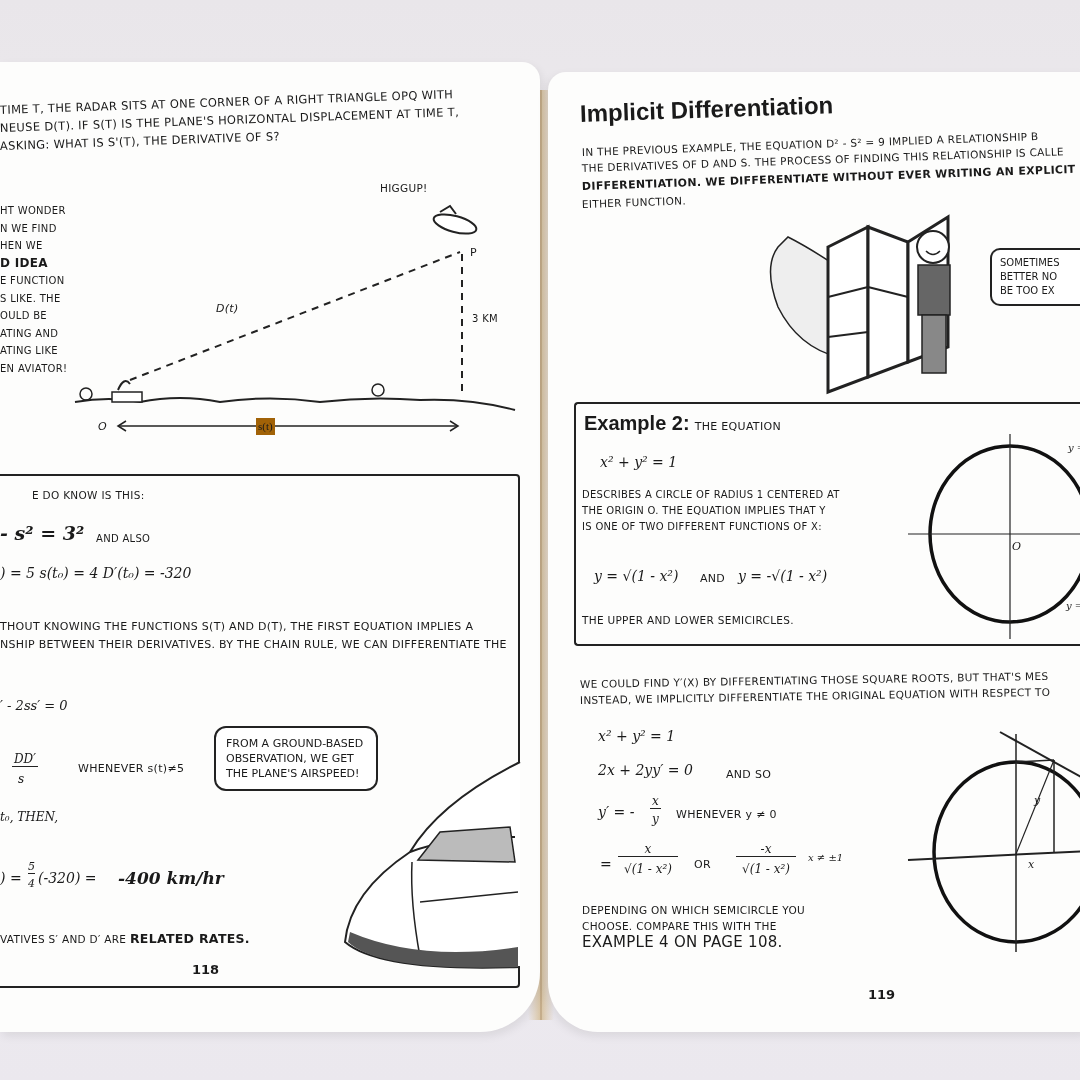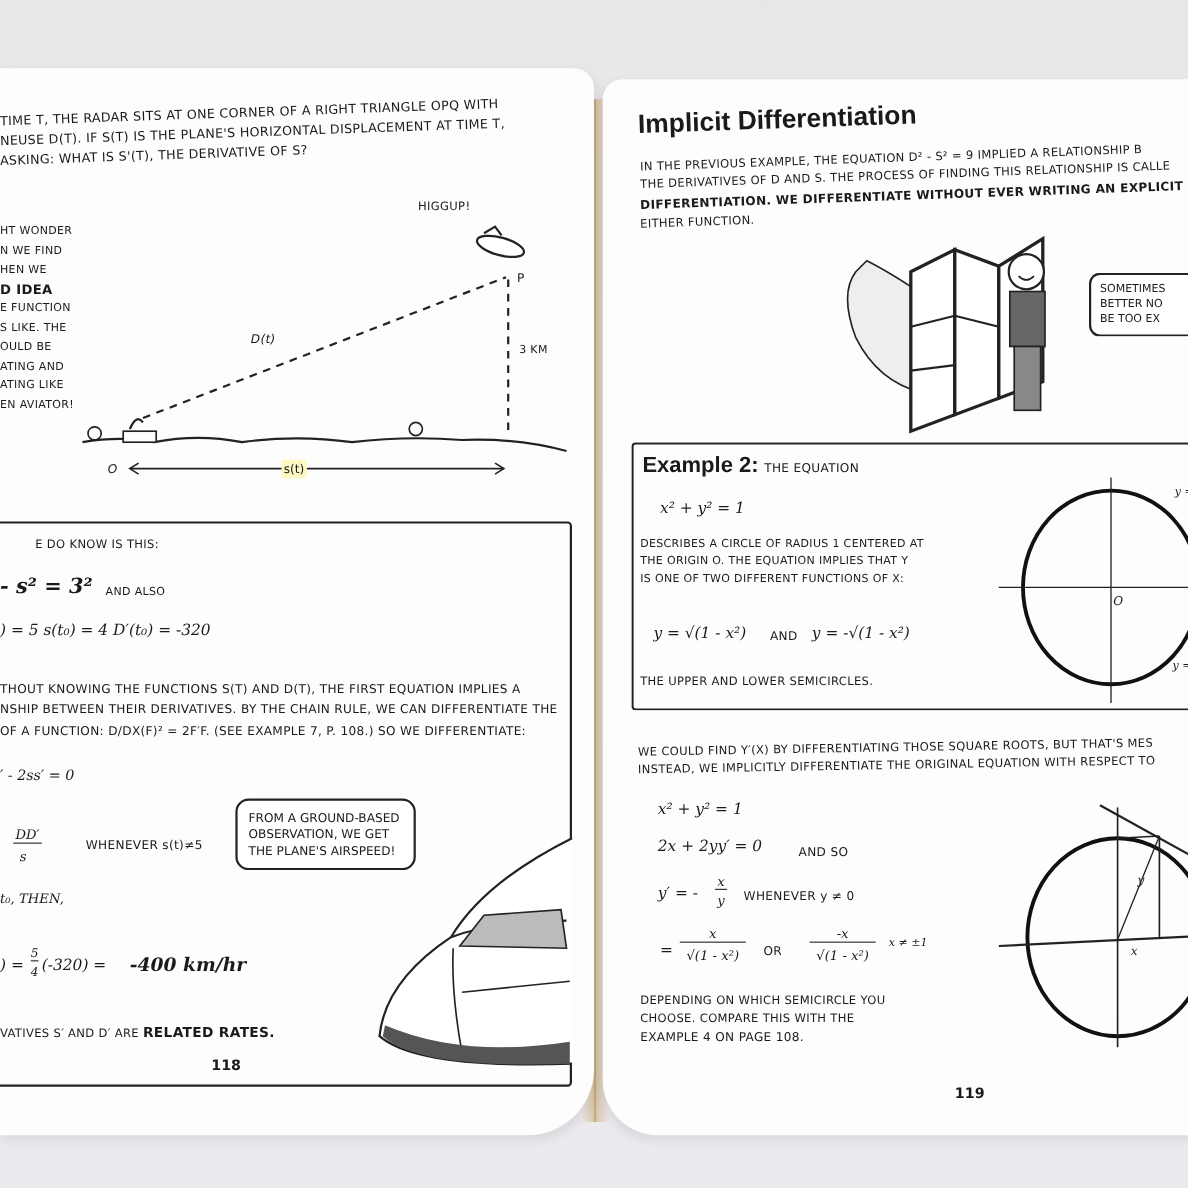--- a/index.html
+++ b/index.html
@@ -64,34 +64,33 @@
     </g>
 
     <g>
       <rect x="112" y="330" width="30" height="10" fill="#fff" stroke="#222" stroke-width="1.5"></rect>
       <path d="M118 328 q6 -14 12 -6" stroke="#222" stroke-width="2" fill="none"></path>
       <circle cx="86" cy="332" r="6" fill="none" stroke="#222" stroke-width="1.5"></circle>
       <circle cx="378" cy="328" r="6" fill="none" stroke="#222" stroke-width="1.5"></circle>
     </g>
   </svg>
   <div class="txt hand" style="left:470px;top:182px;font-size:11px;">P</div>
-  <div class="txt hand" style="left:228px;top:238px;font-size:11px;text-transform:none;font-style:italic;">D(t)</div>
+  <div class="txt hand" style="left:216px;top:238px;font-size:11px;text-transform:none;font-style:italic;">D(t)</div>
   <div class="txt hand" style="left:472px;top:248px;font-size:10px;">3 KM</div>
   <div class="txt hand" style="left:98px;top:356px;font-size:11px;font-style:italic;">O</div>
-  <div class="txt" style="left:256px;top:356px;font-size:11px;background:#fef9c3;padding:0 2px;">s(t)</div>
+  <div class="txt" style="left:256px;top:356px;font-size:11px;background:#a16207;padding:0 2px;font-family:Liberation Serif, serif;">s(t)</div>
 
   <div class="box" style="left:-4px;top:412px;width:520px;height:510px;border-radius:0 4px 4px 0;"></div>
   <div class="txt hand" style="left:0;top:425px;font-size:10.5px;padding-left:32px;">E DO KNOW IS THIS:</div>
   <div class="math" style="left:0;top:460px;font-size:19px;font-weight:bold;">- s² = 3²</div>
   <div class="txt hand" style="left:96px;top:468px;font-size:10px;">AND ALSO</div>
   <div class="math" style="left:0;top:503px;font-size:14px;">) = 5    s(t₀) = 4    D′(t₀) = -320</div>
 
   <div class="txt hand" style="left:0;top:556px;font-size:11px;">THOUT KNOWING THE FUNCTIONS s(t) AND D(t), THE FIRST EQUATION IMPLIES A</div>
   <div class="txt hand" style="left:0;top:574px;font-size:11px;">NSHIP BETWEEN THEIR DERIVATIVES. BY THE CHAIN RULE, WE CAN DIFFERENTIATE THE</div>
-  <div class="txt hand" style="left:0;top:594px;font-size:11px;">OF A FUNCTION: d/dx(f)² = 2f′f. (SEE EXAMPLE 7, P. 108.) SO WE DIFFERENTIATE:</div>
 
   <div class="math" style="left:0;top:636px;font-size:13px;">′ - 2ss′ = 0</div>
   <div class="math" style="left:12px;top:690px;font-size:12px;border-bottom:1.5px solid #222;padding:0 2px;">DD′</div>
   <div class="math" style="left:18px;top:710px;font-size:12px;">s</div>
   <div class="txt hand" style="left:78px;top:698px;font-size:11px;text-transform:none;">WHENEVER s(t)≠5</div>
   <div class="math" style="left:0;top:748px;font-size:12px;">t₀, THEN,</div>
 
   <div class="math" style="left:0;top:808px;font-size:14px;">) = </div>
   <div class="math" style="left:28px;top:798px;font-size:11px;border-bottom:1.5px solid #222;">5</div>
   <div class="math" style="left:28px;top:815px;font-size:11px;">4</div>
@@ -180,21 +179,21 @@
   <div class="math" style="left:52px;top:784px;font-size:14px;">=</div>
   <div class="math" style="left:70px;top:770px;width:60px;text-align:center;font-size:12px;border-bottom:1.5px solid #222;">x</div>
   <div class="math" style="left:70px;top:790px;width:60px;text-align:center;font-size:12px;">√(1 - x²)</div>
   <div class="txt hand" style="left:146px;top:784px;font-size:11px;">OR</div>
   <div class="math" style="left:188px;top:770px;width:60px;text-align:center;font-size:12px;border-bottom:1.5px solid #222;">-x</div>
   <div class="math" style="left:188px;top:790px;width:60px;text-align:center;font-size:12px;">√(1 - x²)</div>
   <div class="math" style="left:260px;top:780px;font-size:10px;text-align:center;">x ≠ ±1</div>
 
   <div class="txt hand" style="left:34px;top:830px;font-size:10.5px;">DEPENDING ON WHICH SEMICIRCLE YOU</div>
   <div class="txt hand" style="left:34px;top:846px;font-size:10.5px;">CHOOSE. COMPARE THIS WITH THE</div>
-  <div class="txt hand" style="left:34px;top:862px;font-size:11px;">EXAMPLE 4 ON PAGE 108.</div>
+  <div class="txt hand" style="left:34px;top:862px;font-size:15px;">EXAMPLE 4 ON PAGE 108.</div>
 
   <svg style="left:360px;top:650px;" width="200" height="220">
     <ellipse cx="108" cy="130" rx="82" ry="90" fill="none" stroke="#111" stroke-width="3.5"></ellipse>
     <line x1="108" y1="12" x2="108" y2="230" stroke="#222" stroke-width="1.5"></line>
     <line x1="0" y1="138" x2="200" y2="128" stroke="#222" stroke-width="2"></line>
     <line x1="92" y1="10" x2="200" y2="70" stroke="#222" stroke-width="2"></line>
     <line x1="108" y1="40" x2="146" y2="38" stroke="#222" stroke-width="1.5"></line>
     <line x1="146" y1="38" x2="146" y2="130" stroke="#222" stroke-width="1.5"></line>
     <line x1="108" y1="132" x2="146" y2="38" stroke="#222" stroke-width="1.2"></line>
   </svg>

